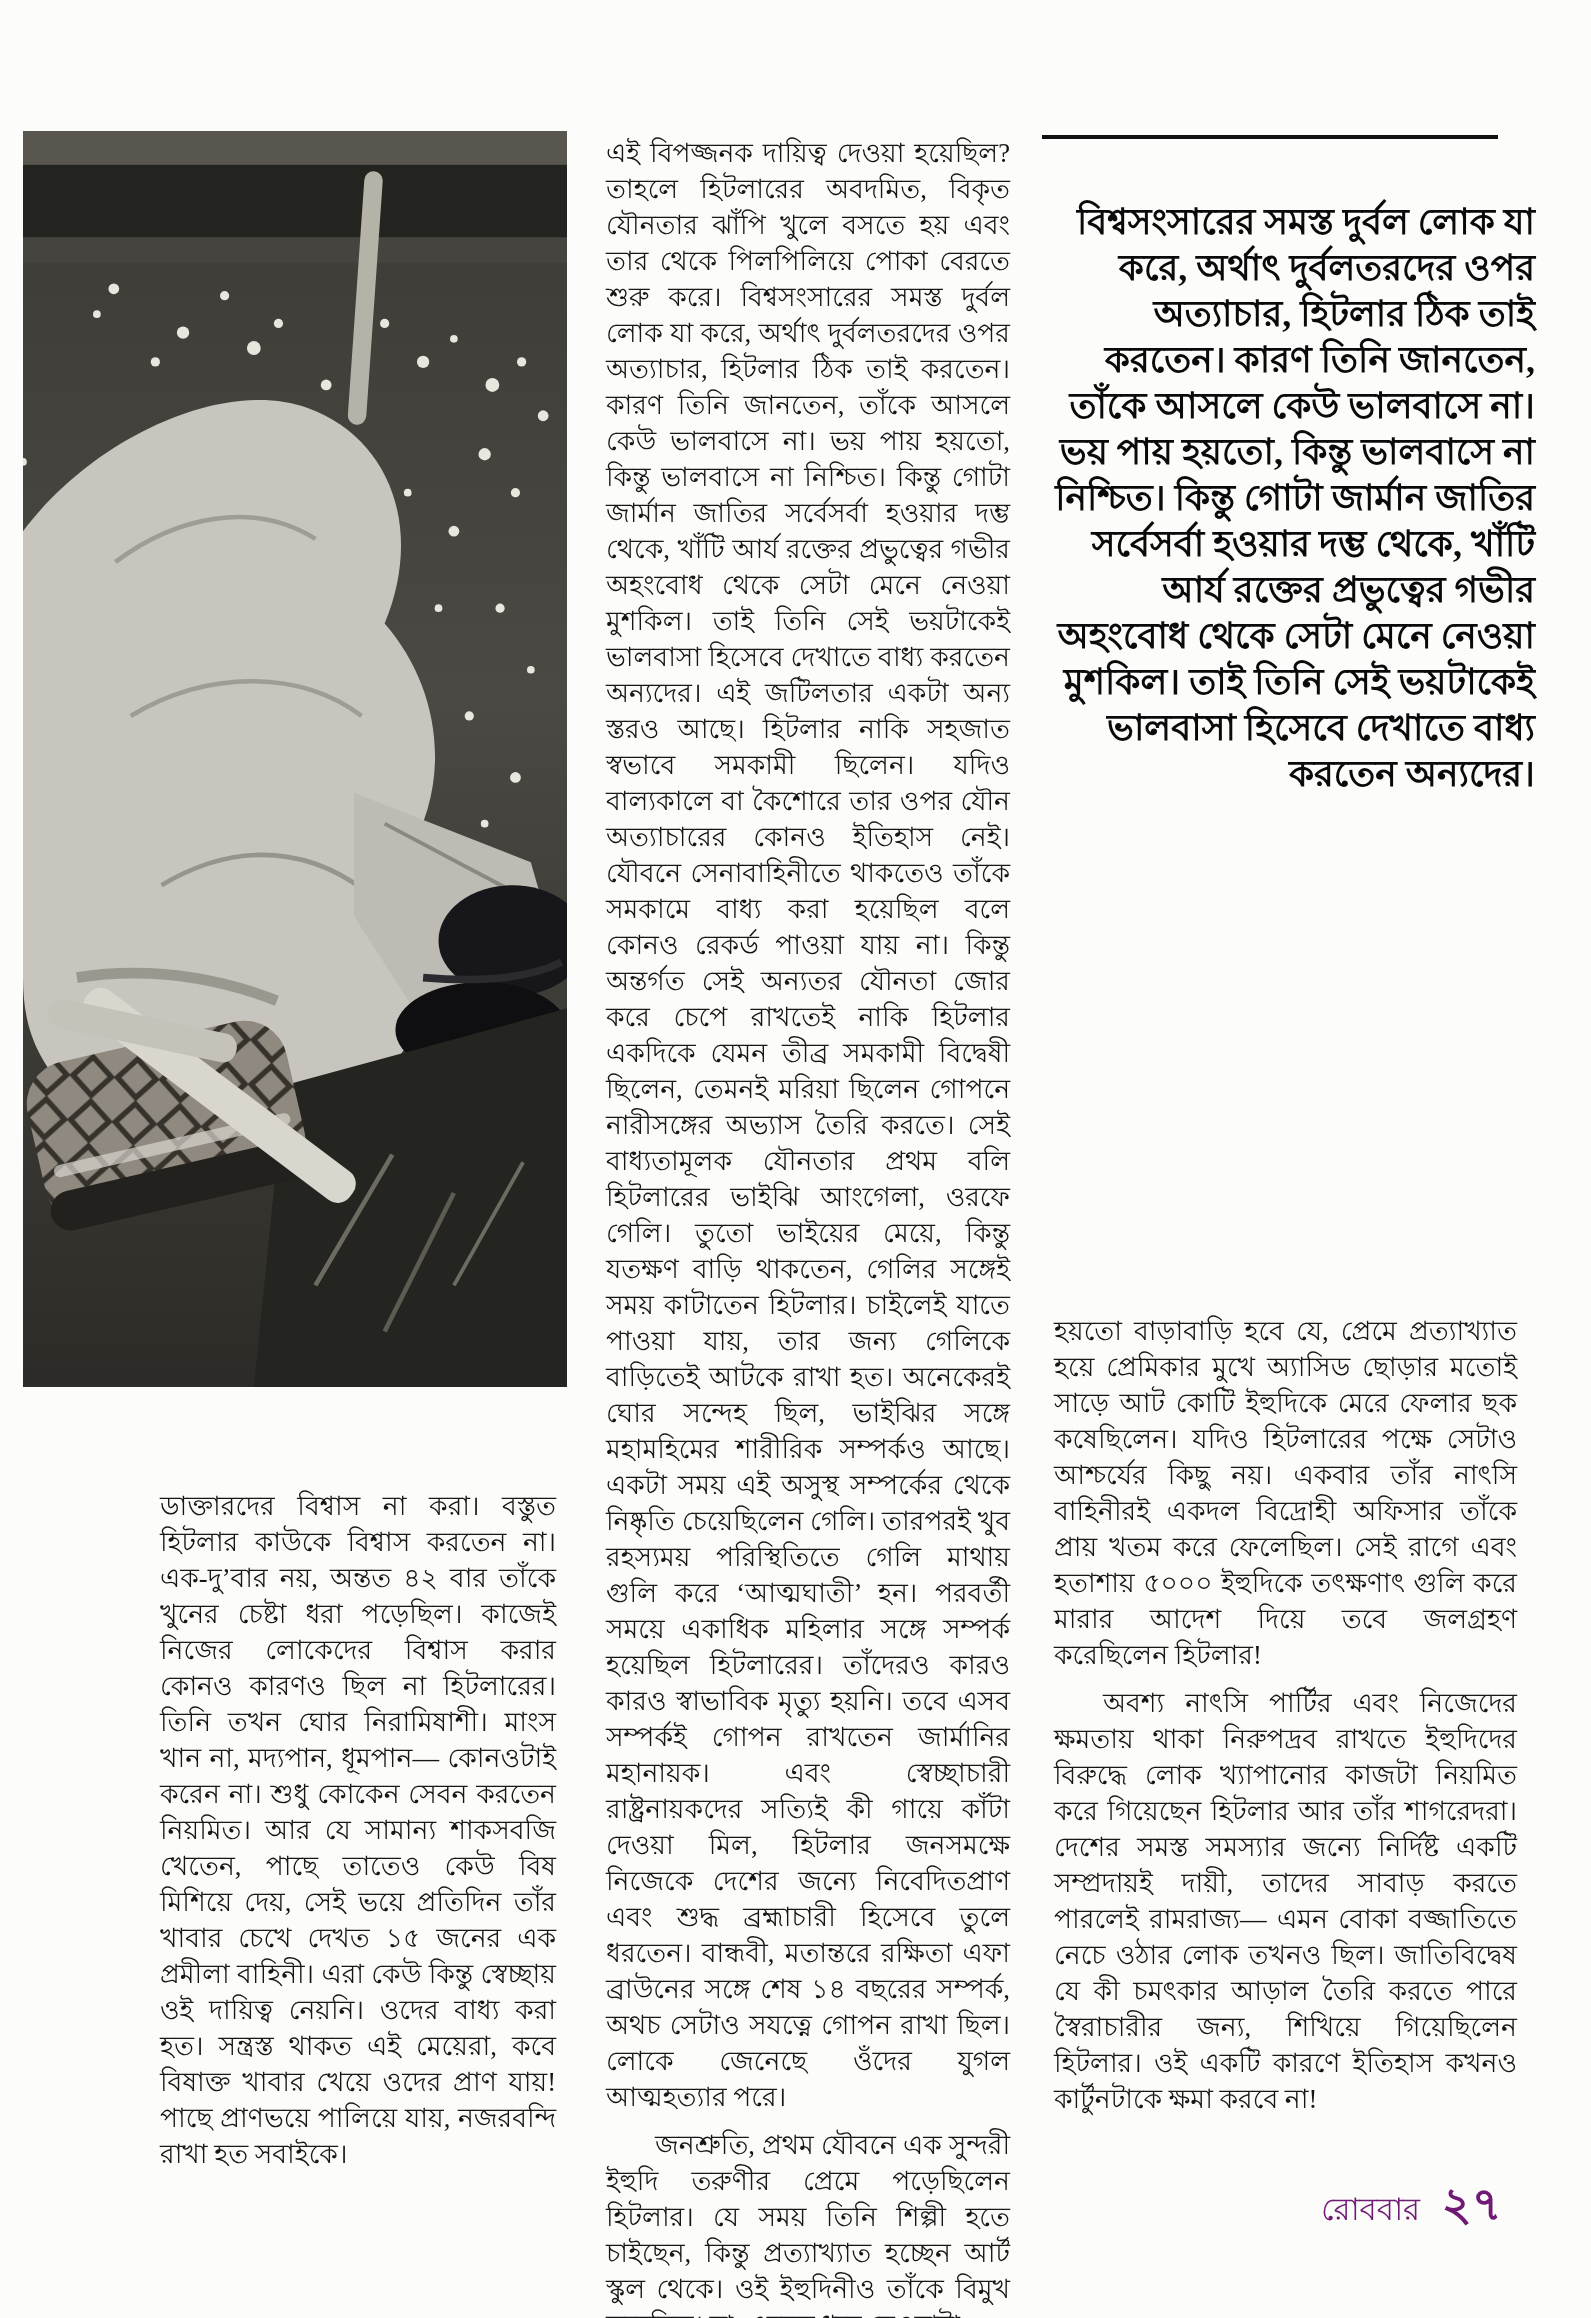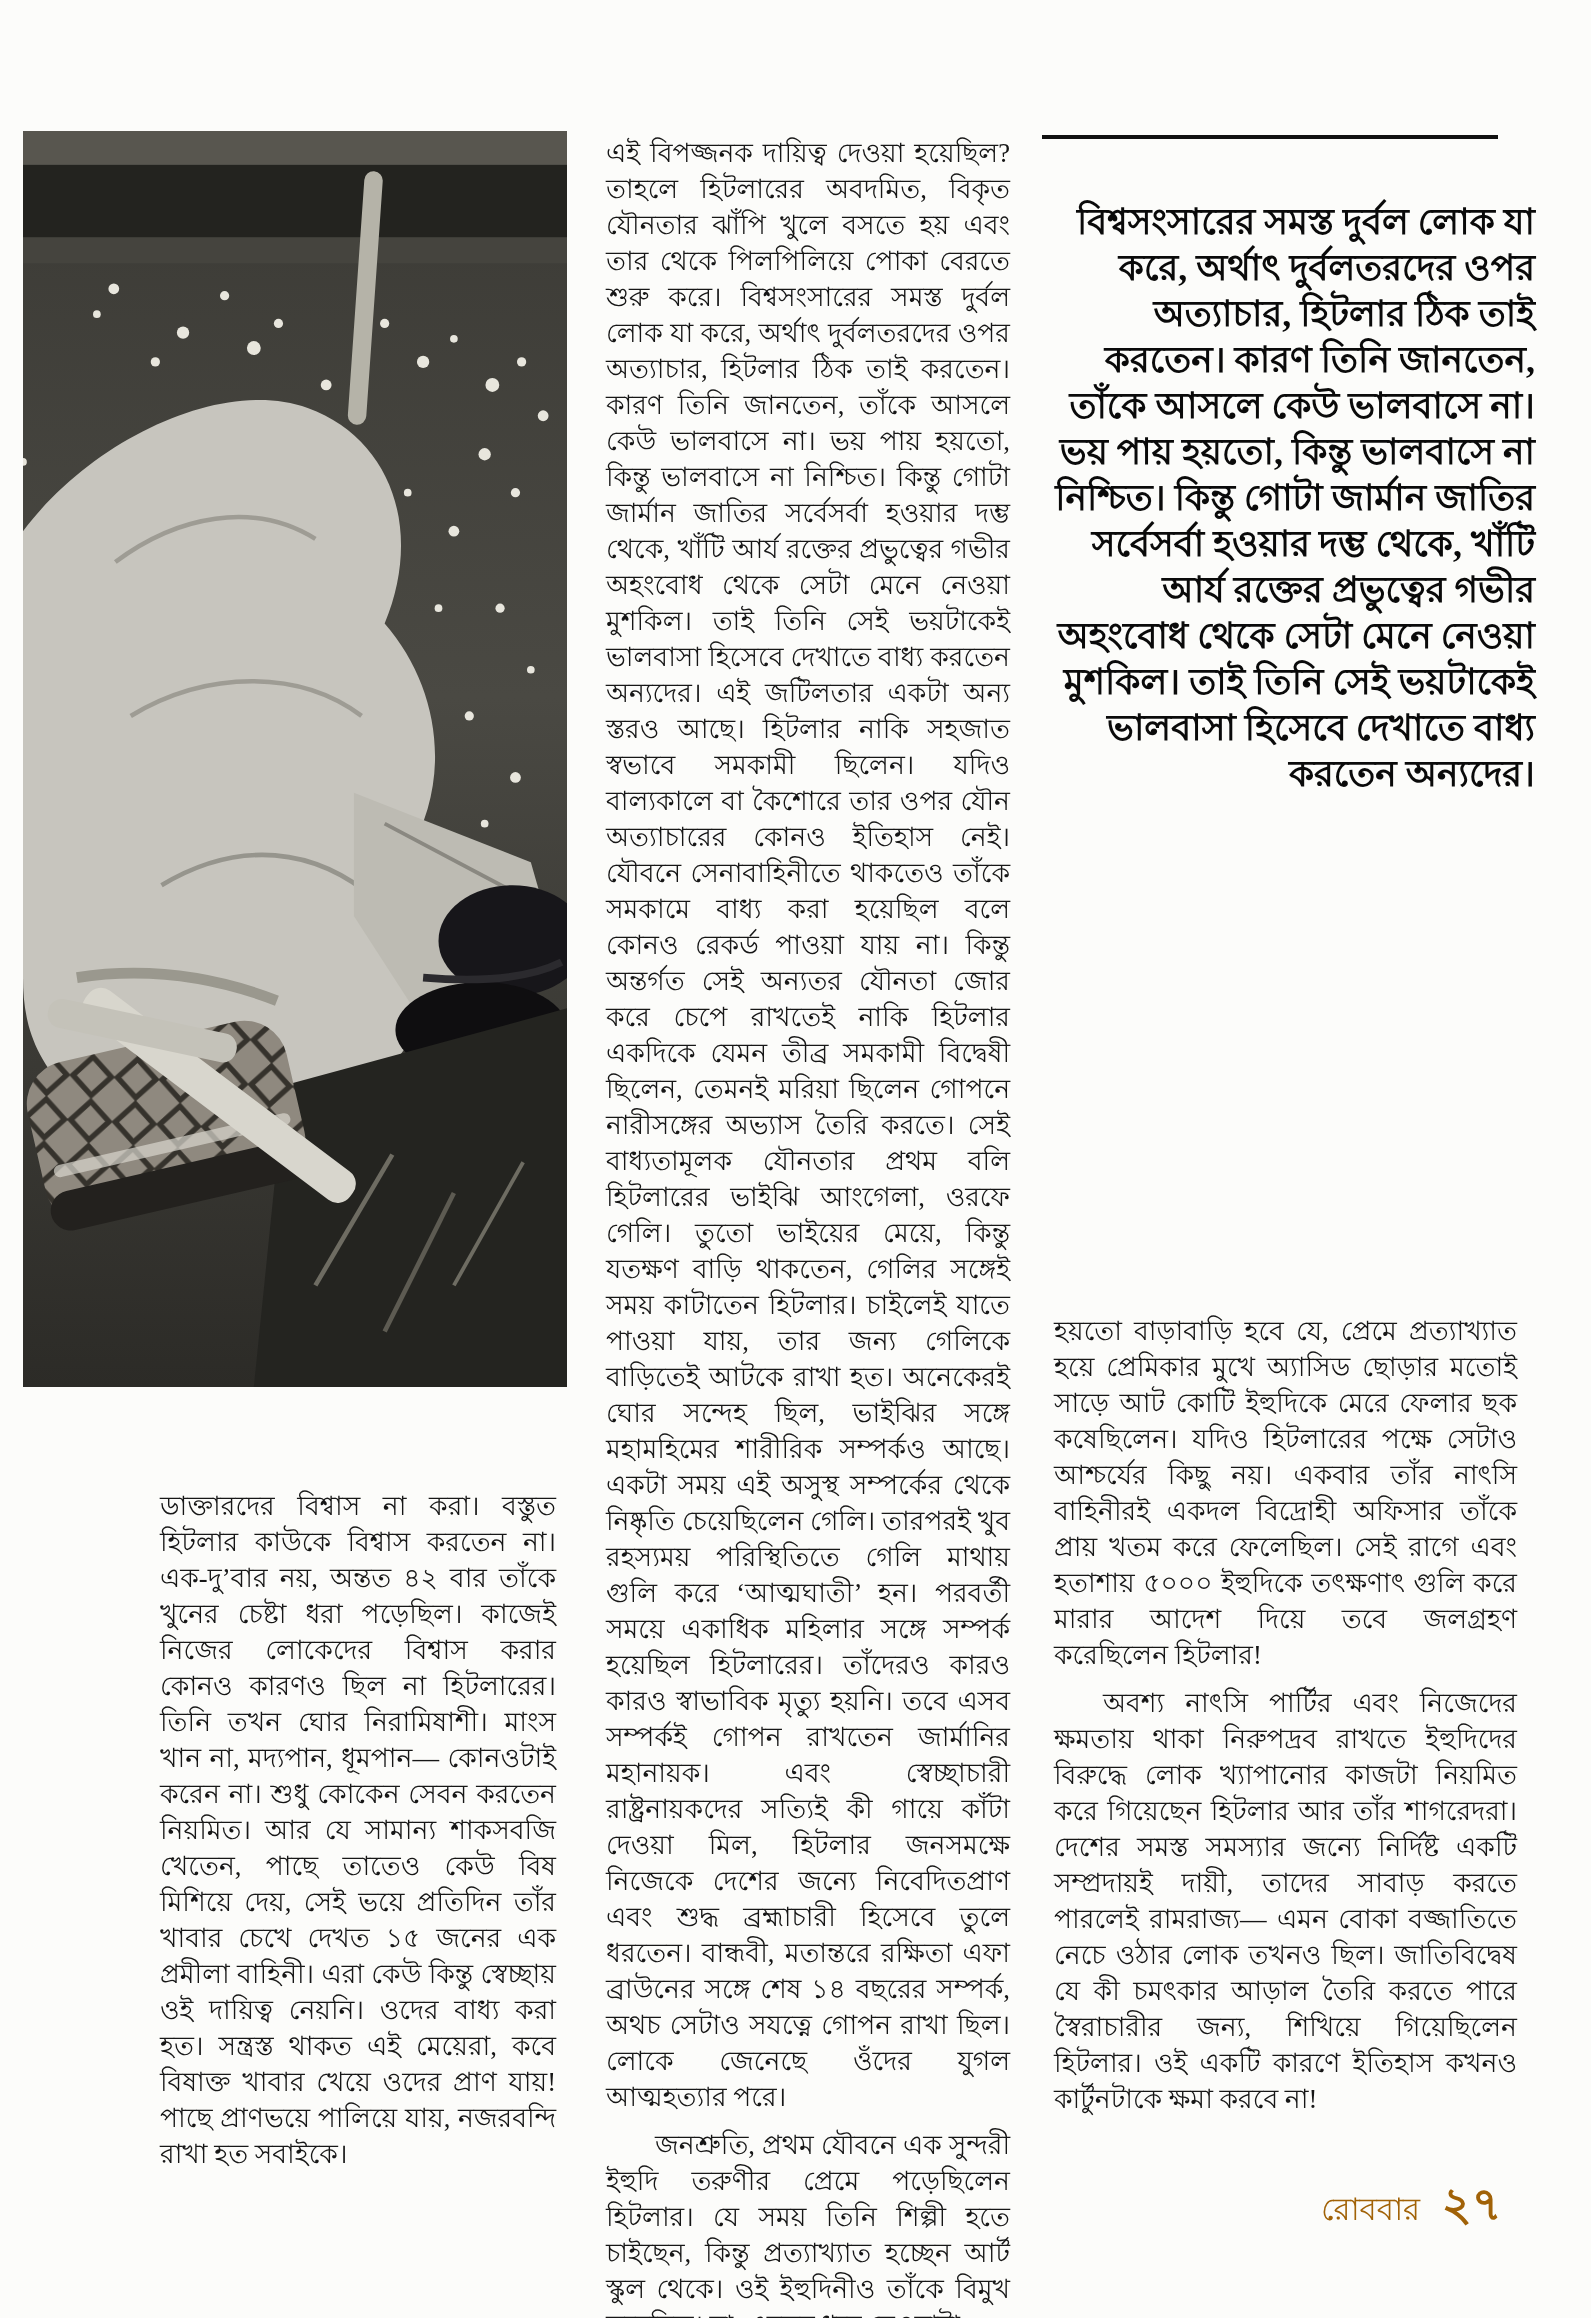--- a/index.html
+++ b/index.html
@@ -17,21 +17,21 @@
   #col-right{left:1042px;top:1301px;width:487px;}
   .pull-quote{
     position:absolute;left:1042px;top:199px;width:493px;
     font-size:36px;line-height:46px;font-weight:700;text-align:right;color:#0a0a0a;
   }
   .rule{position:absolute;left:1042px;top:135px;width:456px;height:3.8px;background:#111;}
   .photo{position:absolute;left:23px;top:131px;width:544px;height:1256px;}
   .photo svg{display:block;width:100%;height:100%;}
   .footer{
     position:absolute;left:1321px;top:2169px;
-    display:flex;align-items:baseline;gap:21.6px;font-size:31px;color:#a16207;
+    display:flex;align-items:baseline;gap:21.6px;font-size:31px;color:#701a75;
   }
   .footer .num{font-size:46px;font-weight:700;}
 </style>
 </head>
 <body>
 
 <div class="page">
 
   <div class="photo">
     <svg viewBox="0 0 707 1632" preserveAspectRatio="none">

